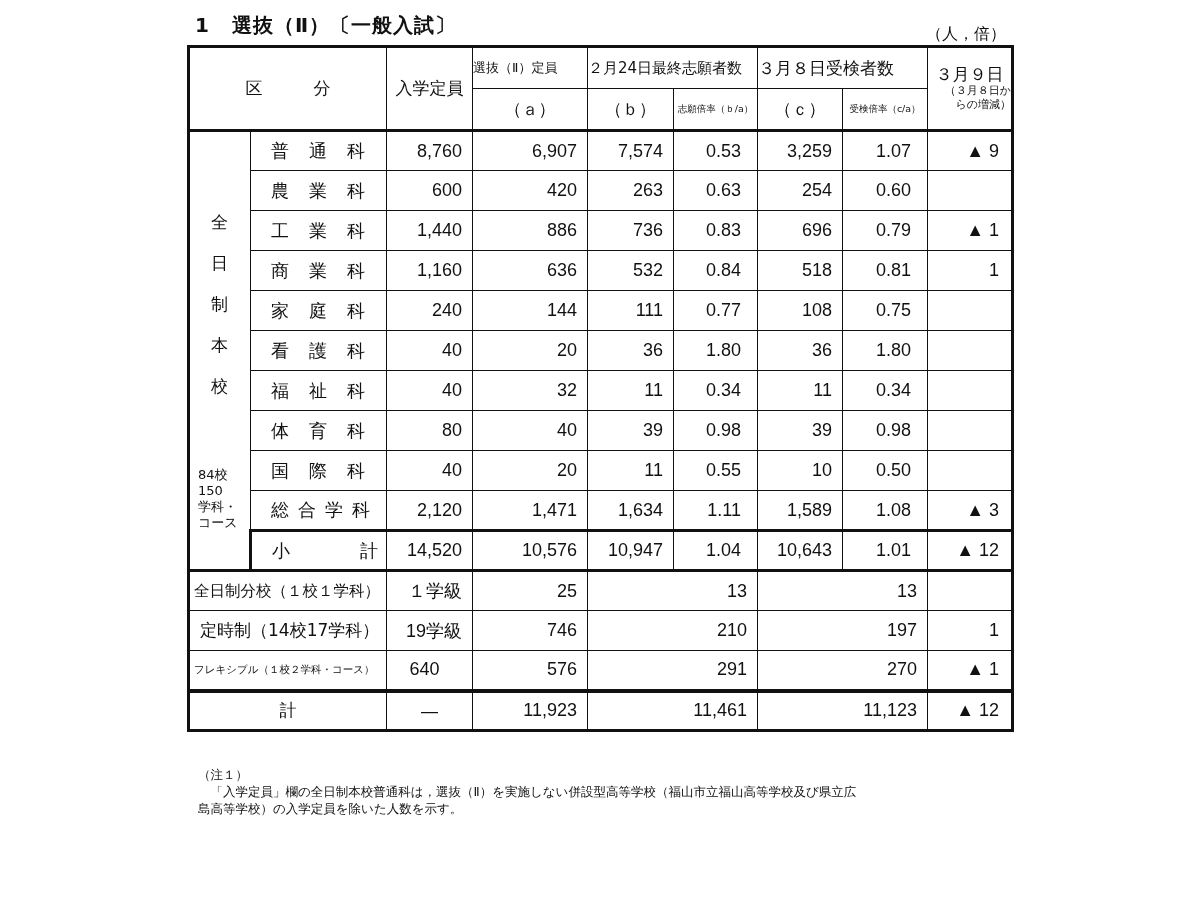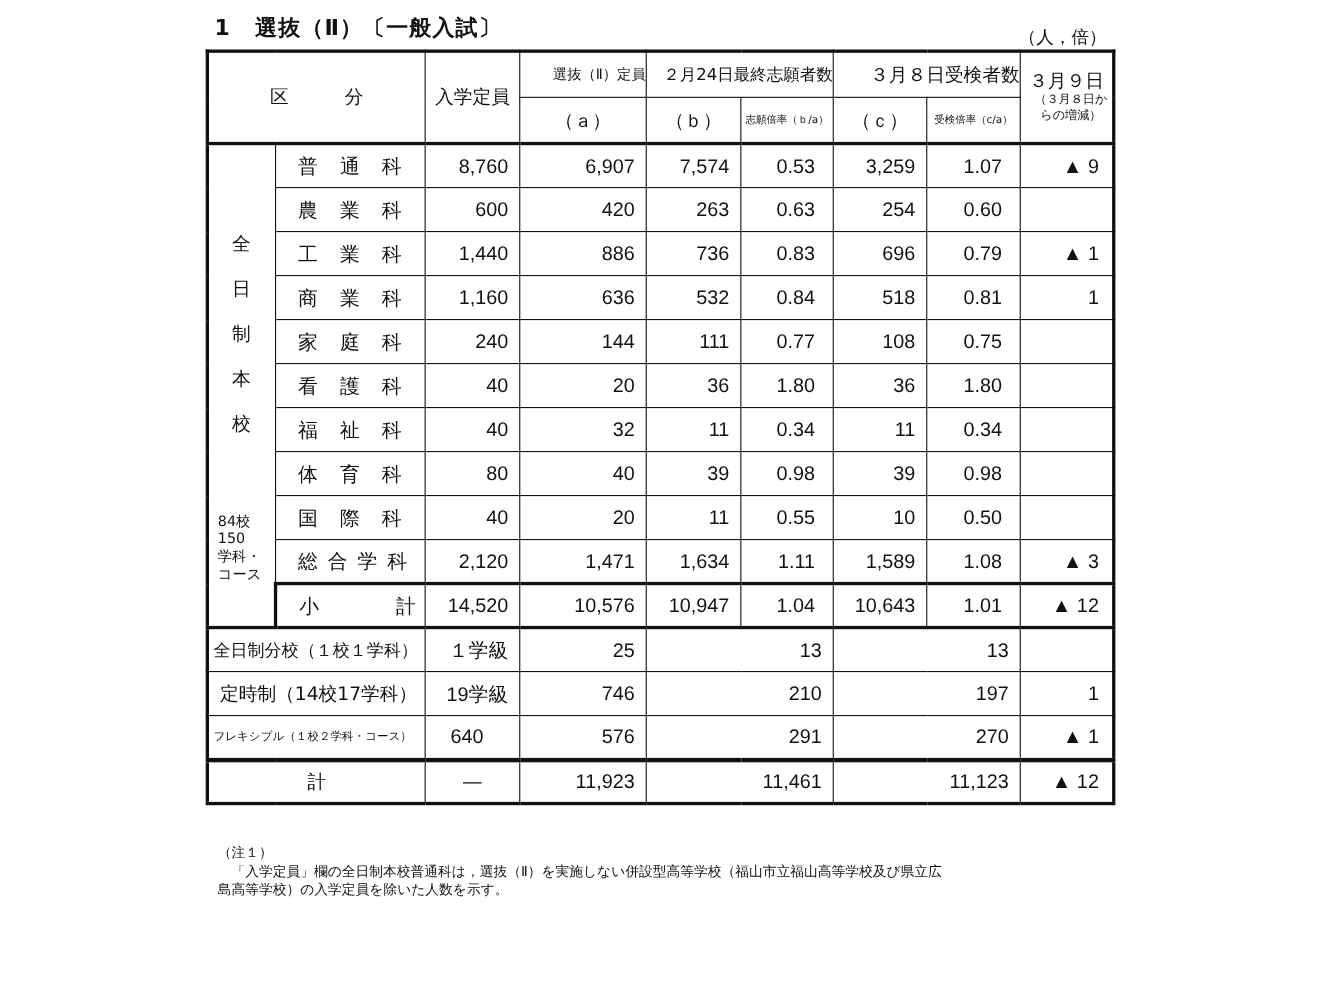--- a/index.html
+++ b/index.html
@@ -29,25 +29,25 @@
     padding: 0;
     font-size: 17px;
     height: 40px;
     box-sizing: border-box;
   }
   .num-cell { text-align: right; padding-right: 10px !important; font-family: "Liberation Sans", sans-serif; font-size: 18px !important; }
   .ratio-cell { text-align: right; padding-right: 16px !important; font-family: "Liberation Sans", sans-serif; font-size: 18px !important; }
   .delta-cell { text-align: right; padding-right: 12px !important; font-family: "Liberation Sans", sans-serif; font-size: 18px !important; }
   .center { text-align: center; }
   .hdr-main { height: 84px !important; text-align: center; font-size: 17px; font-family: Liberation Serif, serif; }
-  .hdr-top { height: 42px !important; text-align: right; font-size: 17px; margin-left: 16px; }
+  .hdr-top { height: 42px !important; text-align: left; font-size: 17px; margin-left: 16px; }
   .hdr-bottom { height: 42px !important; text-align: center; font-size: 17px; }
   .hdr-tiny { font-size: 9.5px !important; text-align: center; }
   .hdr-mar9 { font-size: 17px; text-align: center; line-height: 1.1; }
-  .hdr-mar9 .sub { display: block; font-size: 11px; text-align: center; padding-left: 8px; line-height: 1.25; }
+  .hdr-mar9 .sub { display: block; font-size: 11px; text-align: right; padding-left: 8px; line-height: 1.25; }
   .group-label {
     text-align: center; vertical-align: top;
     font-size: 17px;
   }
   .group-label .vert { display: block; padding-top: 70px; line-height: 41px; }
   .group-label .count { display: block; font-size: 13px; text-align: left; padding-left: 8px; line-height: 16px; margin-top: 60px; }
   .subject { padding-left: 20px !important; font-size: 18px !important; }
   .subject span.spaced { letter-spacing: 20px; }
   .thick-top td { border-top: 3px solid #111 !important; }
   .total-row td { border-top: 4px solid #111 !important; border-bottom: 3px solid #111 !important; }

